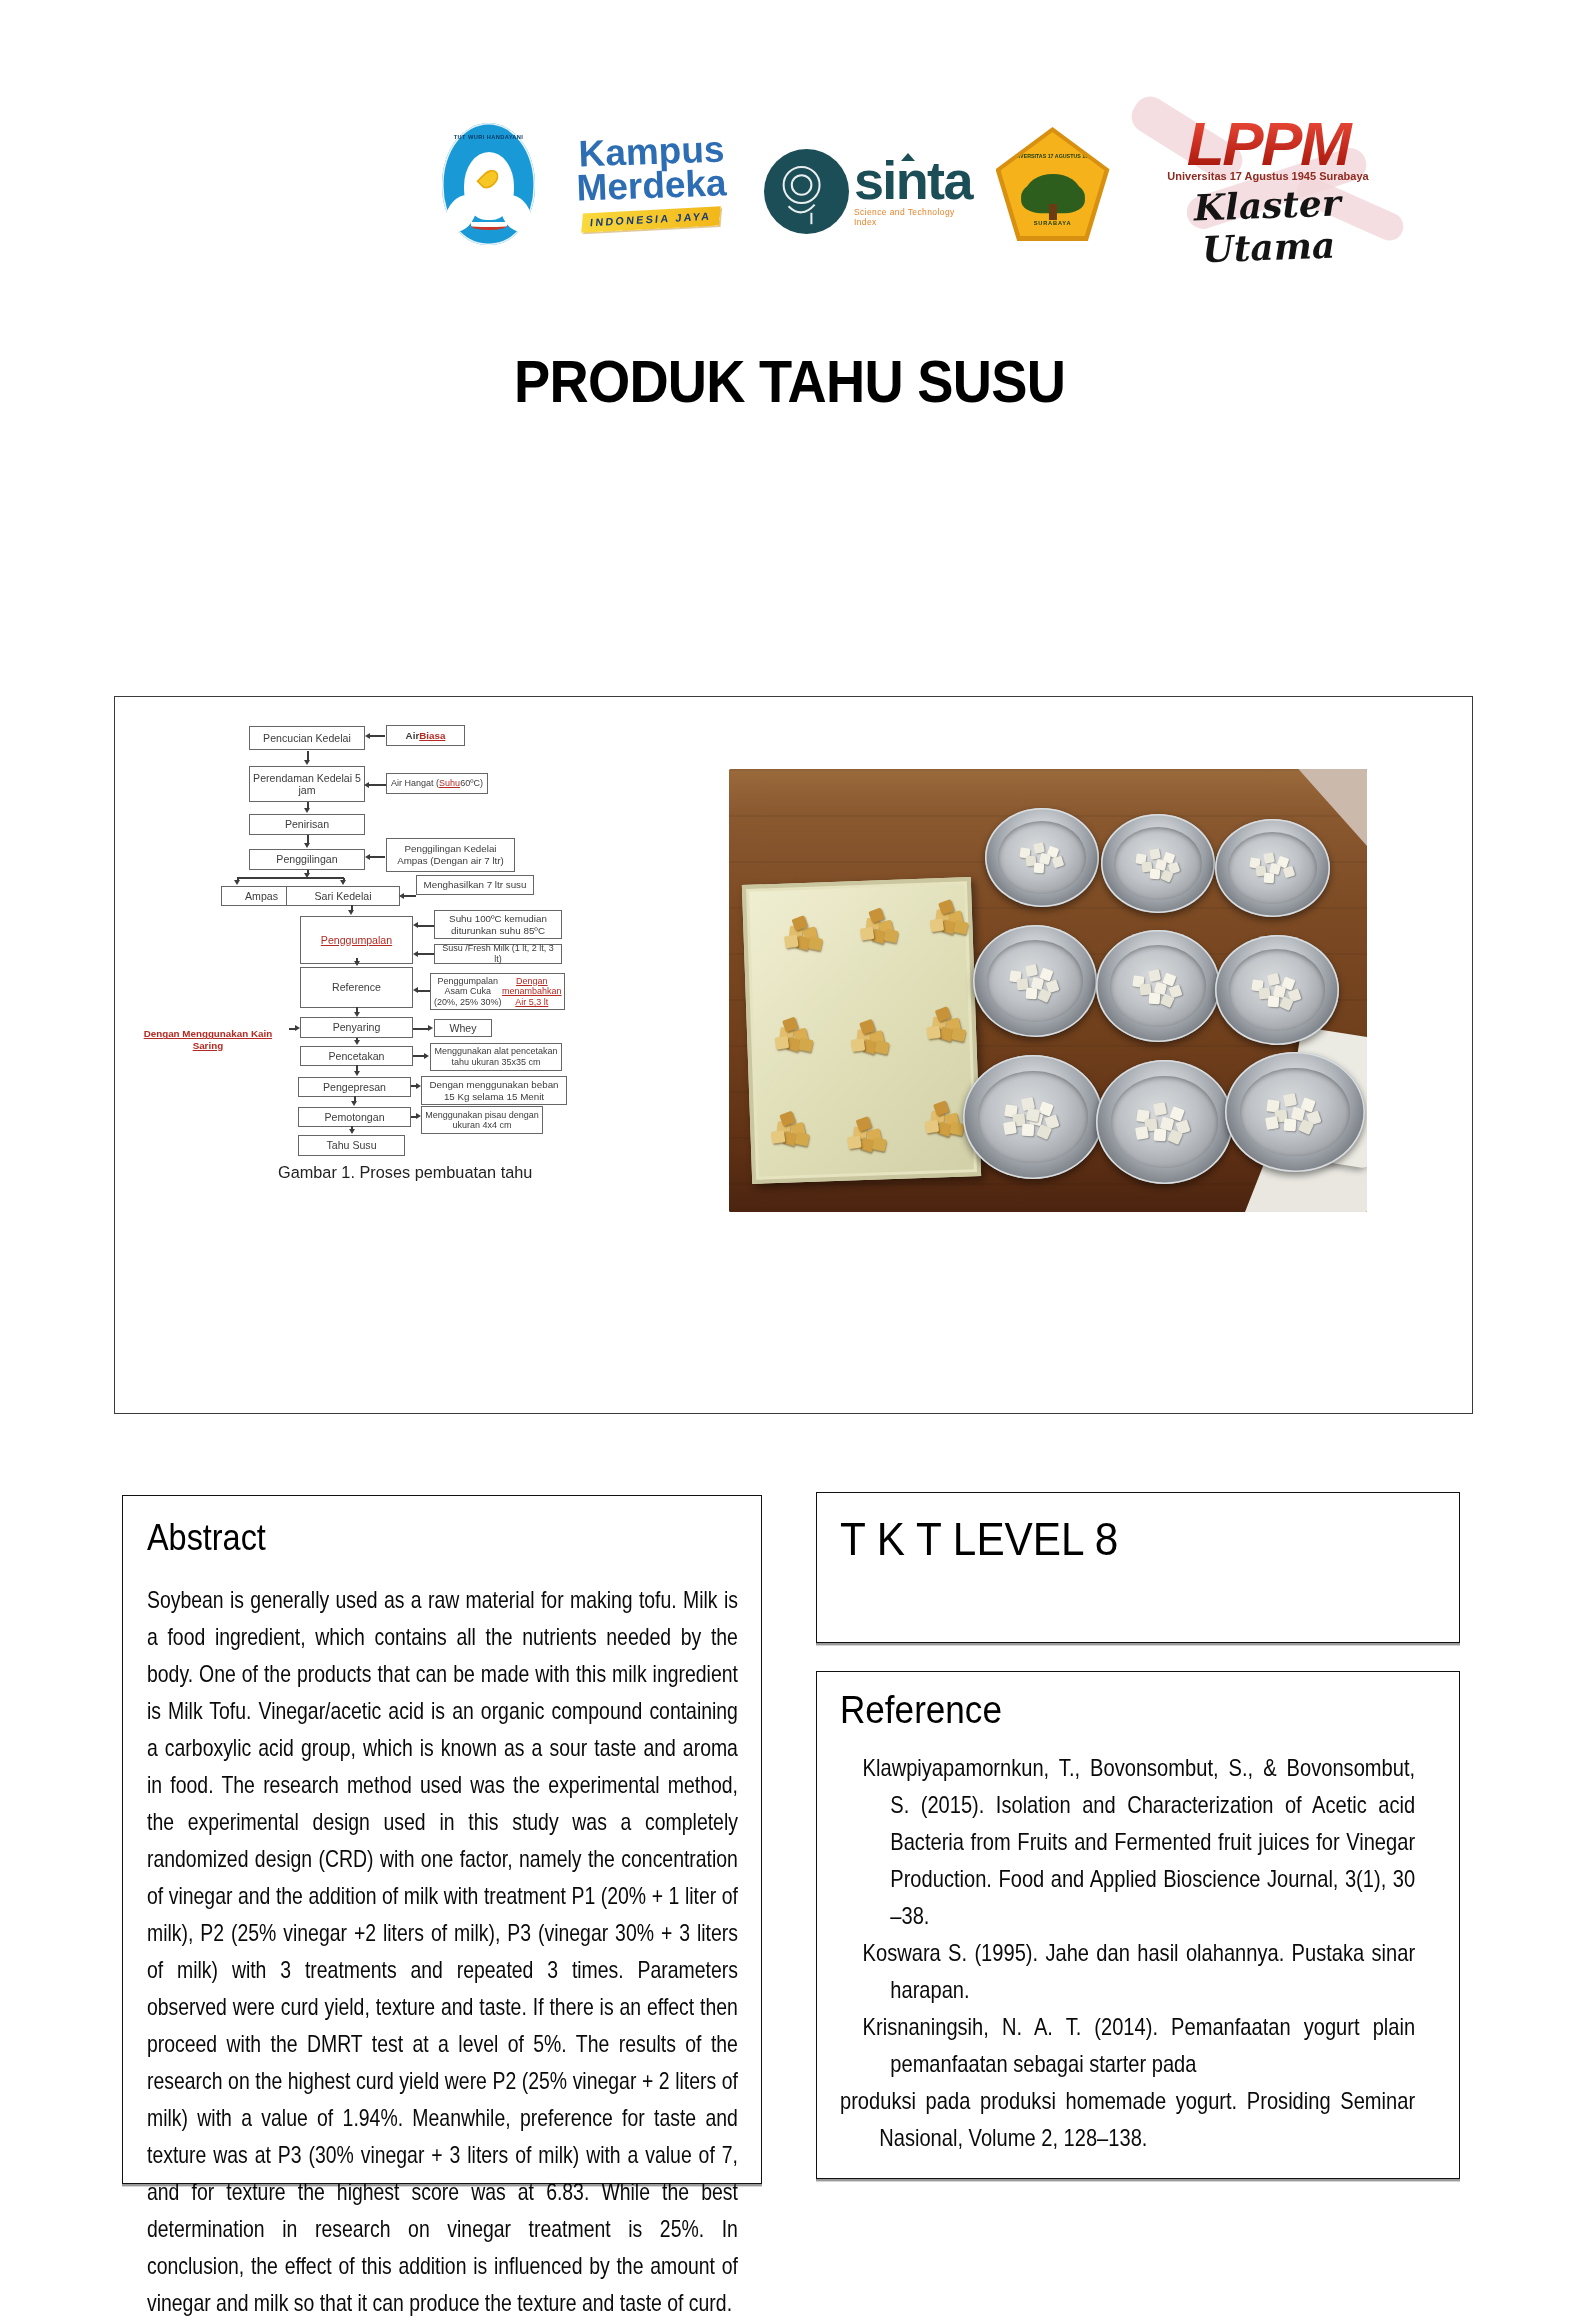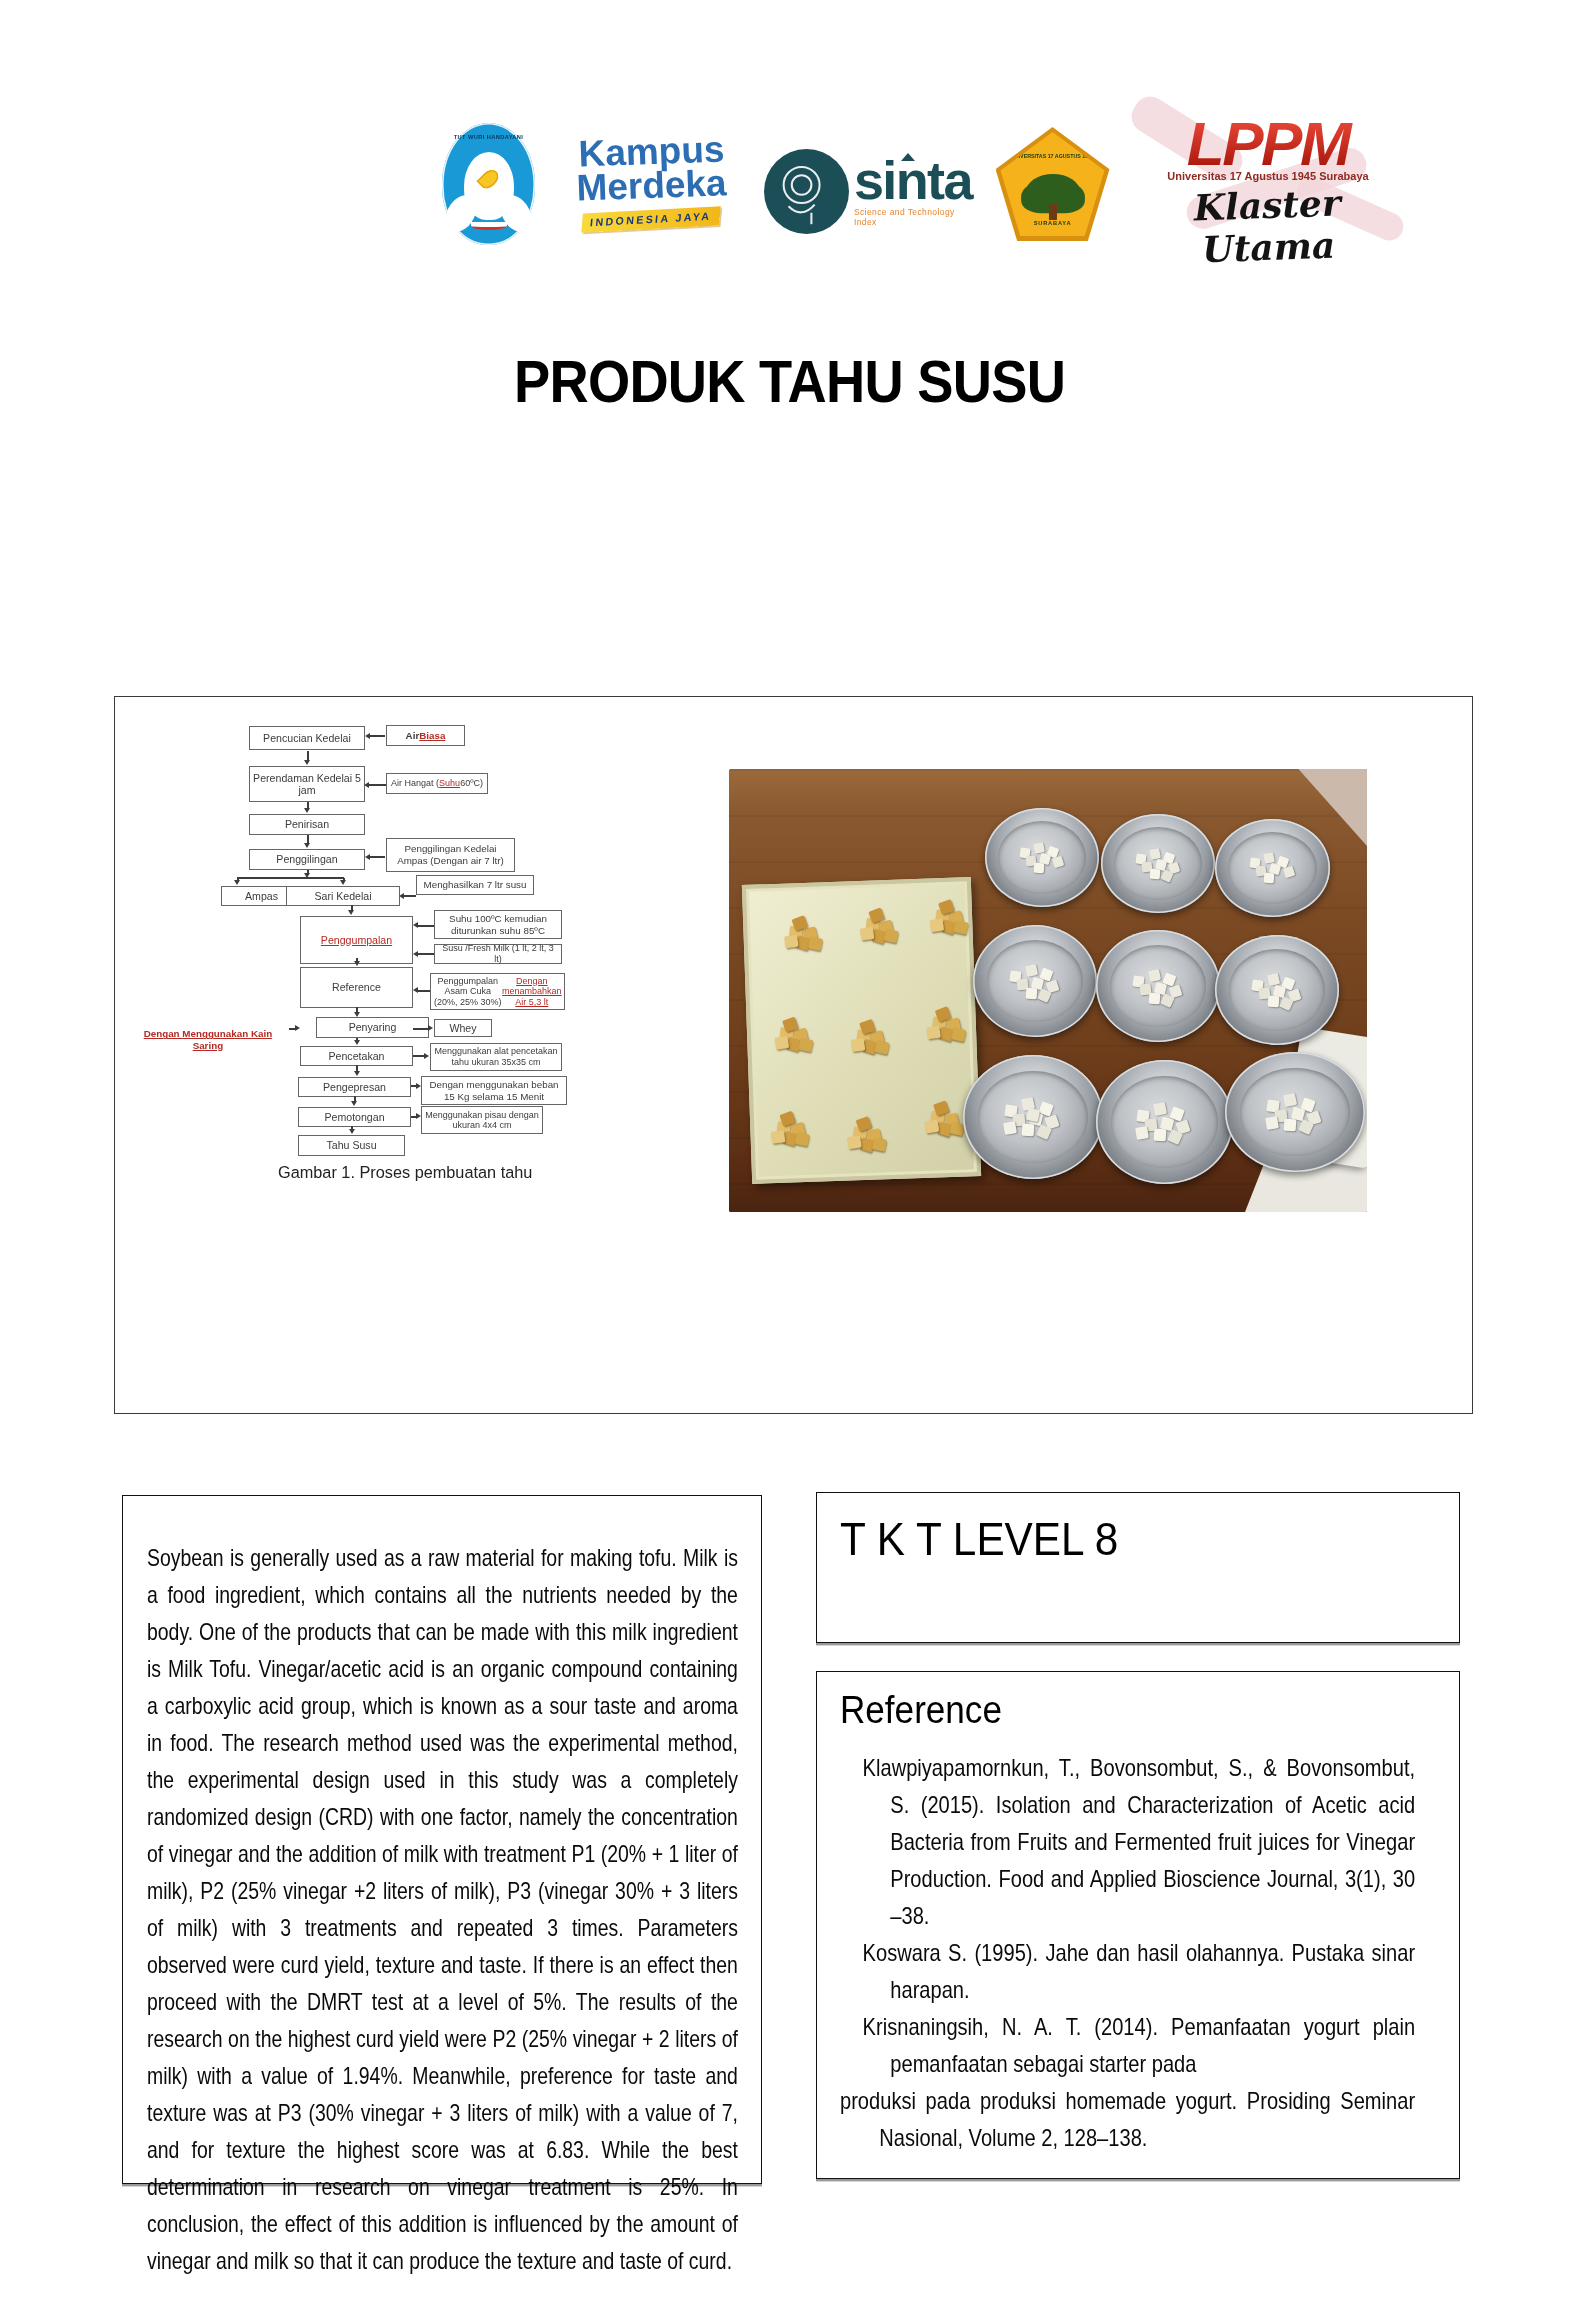--- a/index.html
+++ b/index.html
@@ -199,21 +199,21 @@
       <div class="fc-note" style="left:319px;top:213px;width:128px;height:29px;">Suhu 100ºC kemudian diturunkan suhu 85ºC</div>
       <div class="fc-note" style="left:319px;top:247px;width:128px;height:19.5px;font-size:9px;">Susu /Fresh Milk (1 lt, 2 lt, 3 lt)</div>
 
       <div class="fc-node" style="left:185px;top:270px;width:113px;height:41px;">Reference</div>
       <div class="fc-note" style="left:315px;top:276px;width:135px;height:37px;font-size:9px;">
           <span>Penggumpalan Asam Cuka (20%, 25% 30%) </span>
           <span class="fc-red">Dengan menambahkan Air 5,3 lt</span>
         </div>
 
       <div class="fc-note fc-plain fc-red" style="left:11.4px;top:322px;width:163px;height:18px;font-weight:bold;margin-top:12px;">Dengan Menggunakan Kain Saring</div>
-      <div class="fc-node" style="left:201px;top:320px;width:113px;height:21px;">Penyaring</div>
+      <div class="fc-node" style="left:185px;top:320px;width:113px;height:21px;">Penyaring</div>
       <div class="fc-node" style="left:319px;top:322px;width:58px;height:18px;">Whey</div>
 
       <div class="fc-node" style="left:185px;top:349px;width:113px;height:19.5px;">Pencetakan</div>
       <div class="fc-note" style="left:315px;top:346px;width:132px;height:28px;font-size:9px;">Menggunakan alat pencetakan tahu ukuran 35x35 cm</div>
 
       <div class="fc-node" style="left:183px;top:380px;width:113px;height:19.5px;">Pengepresan</div>
       <div class="fc-note" style="left:306px;top:379px;width:146px;height:29px;">Dengan menggunakan beban 15 Kg selama 15 Menit</div>
 
       <div class="fc-node" style="left:183px;top:410px;width:113px;height:19.5px;">Pemotongan</div>
       <div class="fc-note" style="left:306px;top:409px;width:122px;height:28.4px;font-size:9px;">Menggunakan pisau dengan ukuran 4x4 cm</div>
@@ -434,20 +434,21 @@
           <div class="cube" style="left: 67px; top: 56px; width: 12.2px; height: 12.2px; background: rgb(243, 241, 230); transform: rotate(14deg); box-shadow: rgba(0, 0, 0, 0.35) 0.8px 0.8px 1.6px;"></div>
           <div class="cube" style="left: 83px; top: 60px; width: 12.2px; height: 12.2px; background: rgb(236, 234, 222); transform: rotate(-18deg); box-shadow: rgba(0, 0, 0, 0.35) 0.8px 0.8px 1.6px;"></div>
           <div class="cube" style="left: 59px; top: 67px; width: 12.2px; height: 12.2px; background: rgb(247, 245, 234); transform: rotate(4deg); box-shadow: rgba(0, 0, 0, 0.35) 0.8px 0.8px 1.6px;"></div>
           <div class="cube" style="left: 75px; top: 69px; width: 12.2px; height: 12.2px; background: rgb(230, 228, 214); transform: rotate(24deg); box-shadow: rgba(0, 0, 0, 0.35) 0.8px 0.8px 1.6px;"></div>
           <div class="cube" style="left: 41px; top: 65px; width: 12.2px; height: 12.2px; background: rgb(243, 241, 230); transform: rotate(-10deg); box-shadow: rgba(0, 0, 0, 0.35) 0.8px 0.8px 1.6px;"></div>
         </div>
       </div>
   </div>
 
   <div class="abstract-box">
+    <h2><span>Abstract</span></h2>
     <p class="abs-body">Soybean is generally used as a raw material for making tofu. Milk is a food ingredient, which contains all the nutrients needed by the body. One of the products that can be made with this milk ingredient is Milk Tofu. Vinegar/acetic acid is an organic compound containing a carboxylic acid group, which is known as a sour taste and aroma in food. The research method used was the experimental method, the experimental design used in this study was a completely randomized design (CRD) with one factor, namely the concentration of vinegar and the addition of milk with treatment P1 (20% + 1 liter of milk), P2 (25% vinegar +2 liters of milk), P3 (vinegar 30% + 3 liters of milk) with 3 treatments and repeated 3 times. Parameters observed were curd yield, texture and taste. If there is an effect then proceed with the DMRT test at a level of 5%. The results of the research on the highest curd yield were P2 (25% vinegar + 2 liters of milk) with a value of 1.94%. Meanwhile, preference for taste and texture was at P3 (30% vinegar + 3 liters of milk) with a value of 7, and for texture the highest score was at 6.83. While the best determination in research on vinegar treatment is 25%. In conclusion, the effect of this addition is influenced by the amount of vinegar and milk so that it can produce the texture and taste of curd.</p>
   </div>
 
   <div class="tkt-box">
     <span>T K T LEVEL 8</span>
   </div>
 
   <div class="ref-box">
     <h2><span>Reference</span></h2>
     <div class="ref-list">

